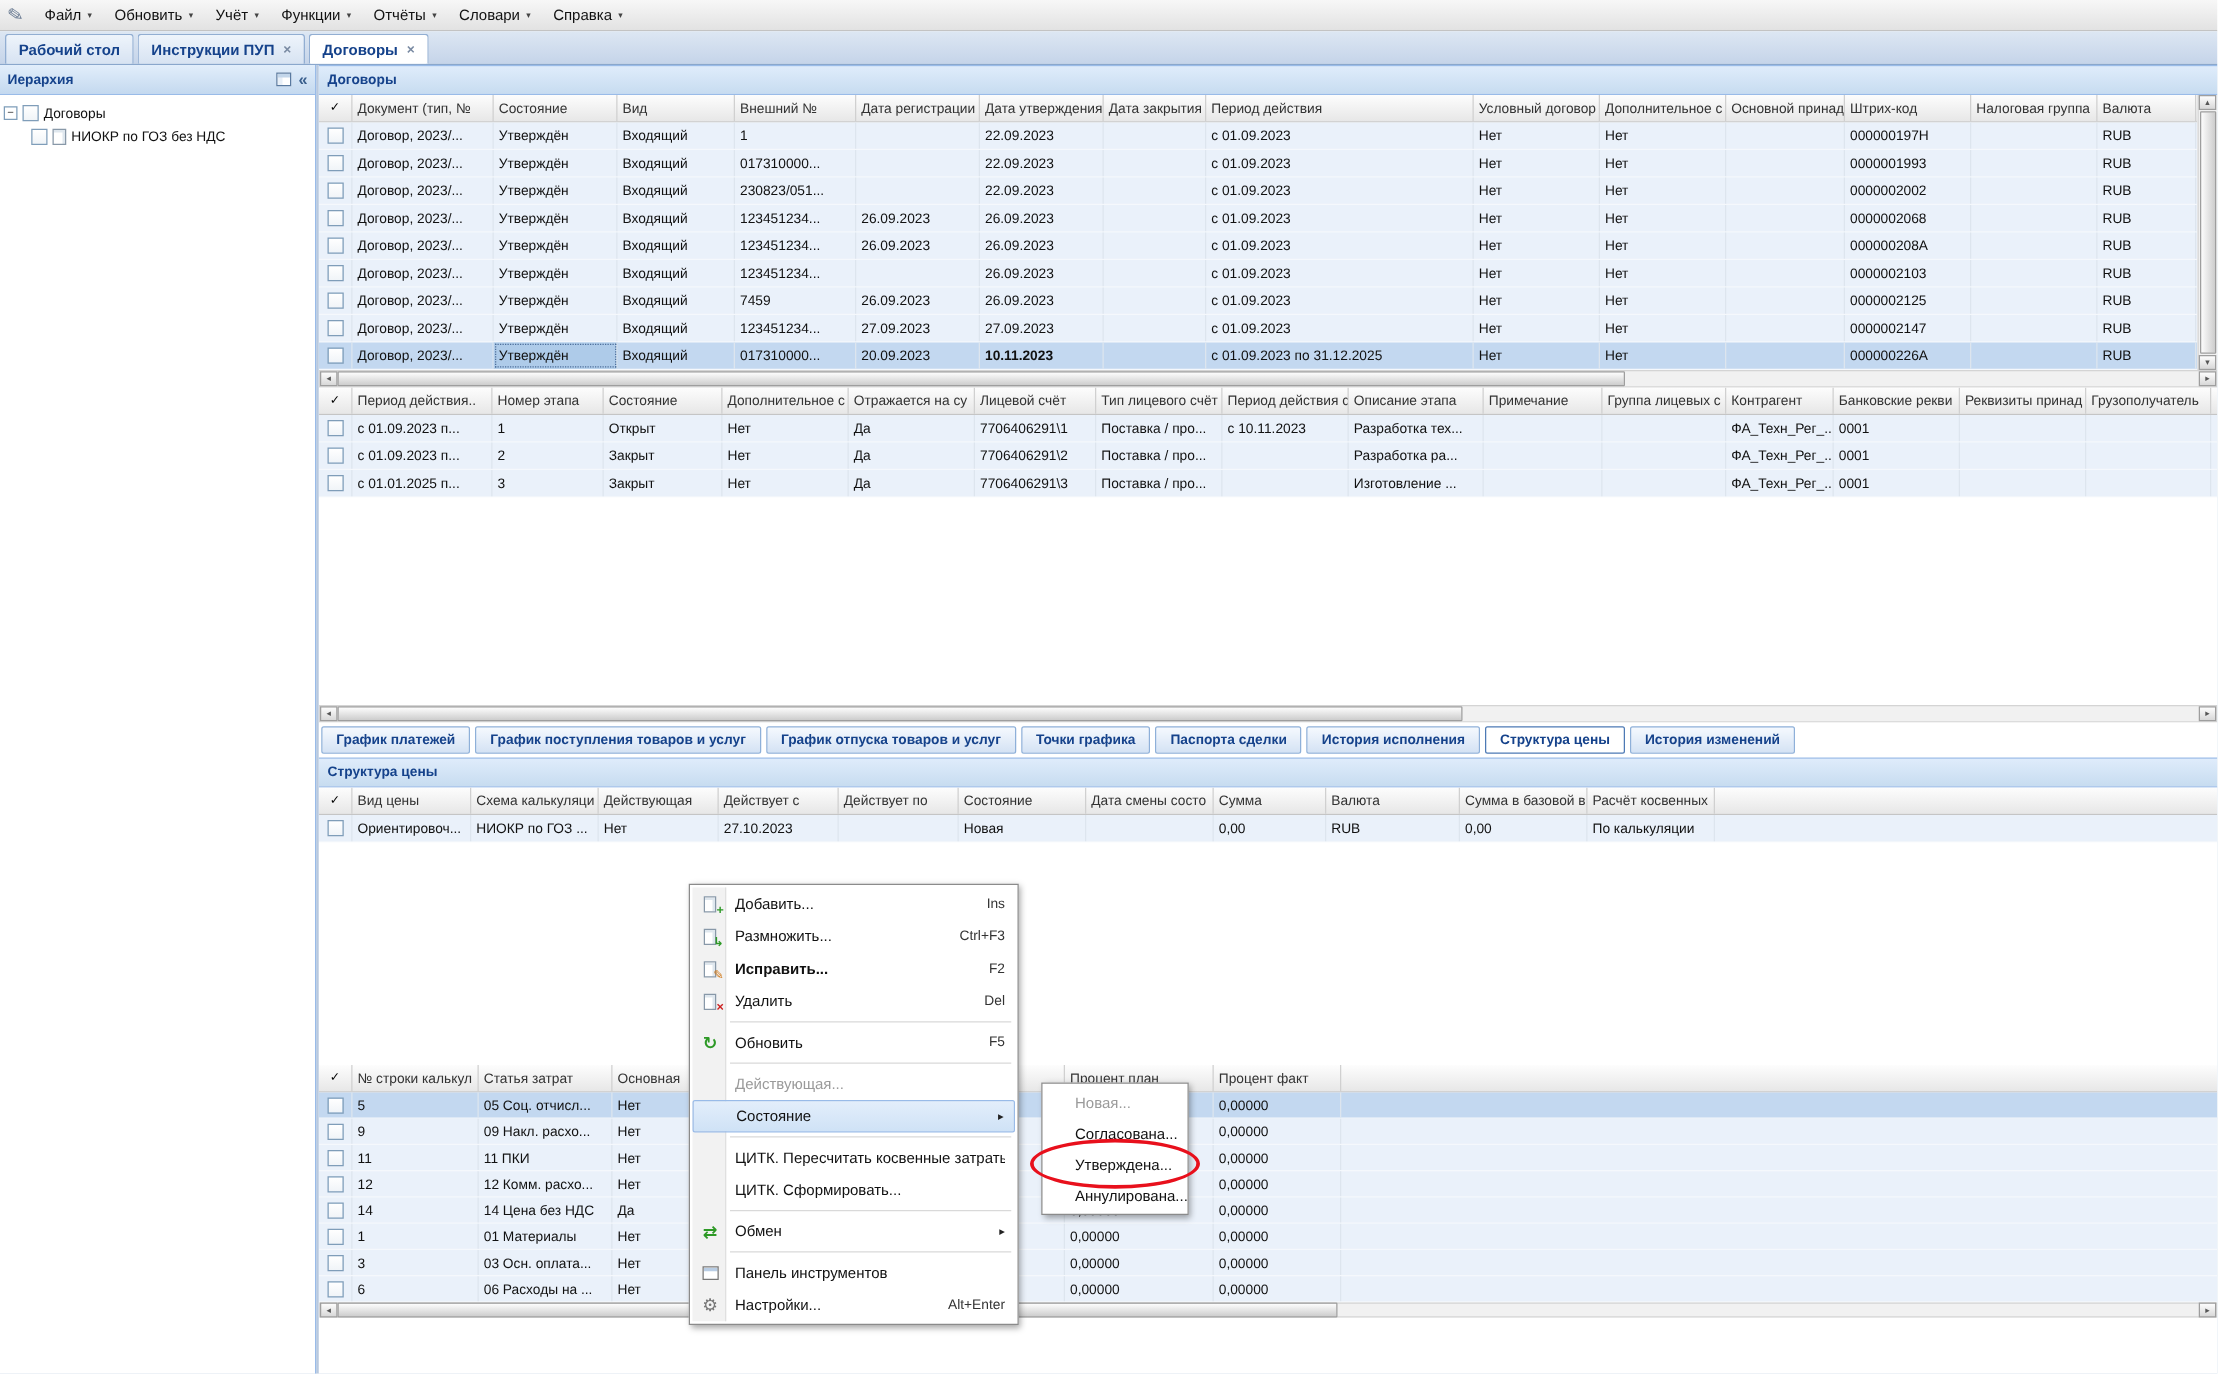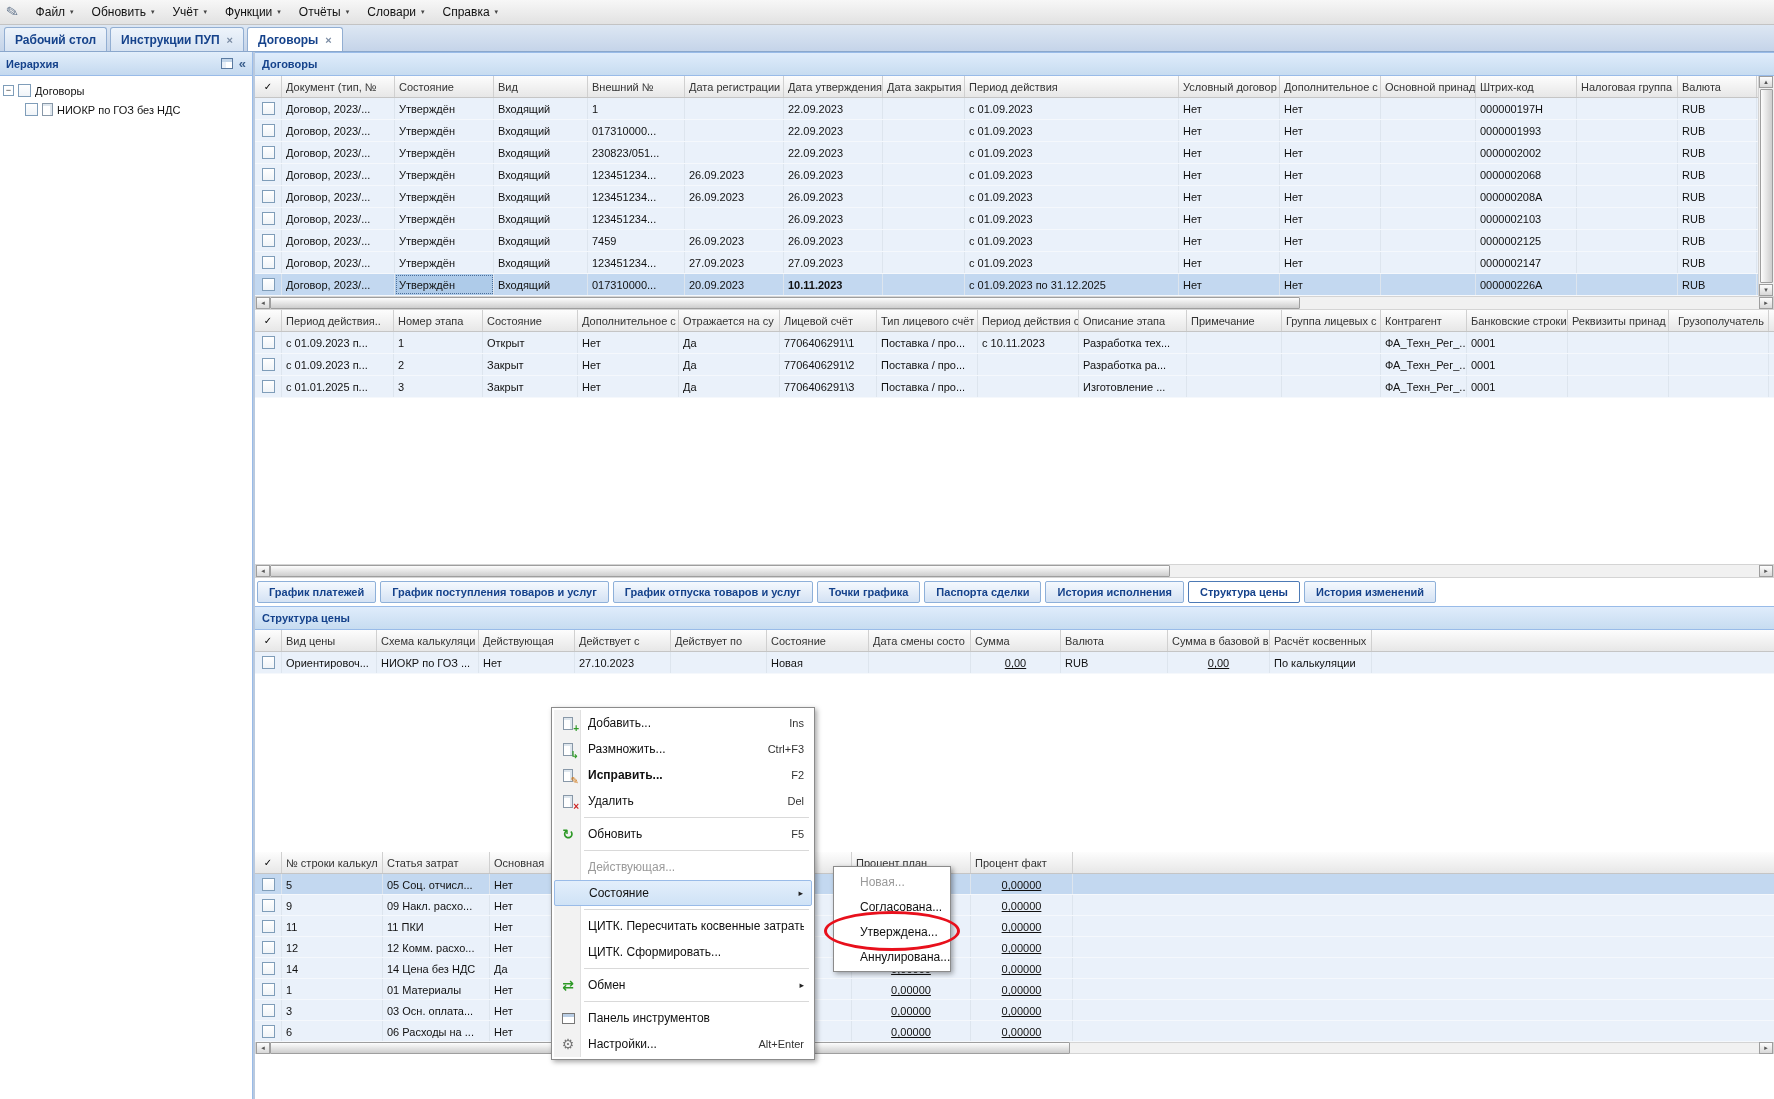--- a/index.html
+++ b/index.html
@@ -54,21 +54,21 @@
   .grid-vwrap .grid { flex:1 1 auto; }
   .grid-header { display:flex; height:22px; background:linear-gradient(#fdfdfd,#e7e7e7);
     border-bottom:1px solid #c5c5c5; }
   .gh-cell { flex:0 0 auto; border-right:1px solid #d0d0d0; padding:5px 4px 0; color:#333;
     white-space:nowrap; overflow:hidden; }
   .gh-cell.cbh { text-align:center; padding:5px 0 0; font-size:10px; color:#000; }
   .grid-row { display:flex; background:#eaf1fa; border-bottom:1px solid #f5f8fc; }
   .grid-row.selected { background:#c3d8f0; }
   .g-cell { flex:0 0 auto; border-right:1px solid #dde5ee; padding:5px 4px 0;
     white-space:nowrap; overflow:hidden; }
-  .g-cell.right { text-align:center;text-decoration:underline; }
+  .g-cell.right { text-align:left; }
   .g-cell.focus { background:#aecbe9; outline:1px dotted #4d6f9b; outline-offset:-2px; }
   .cb-cell { display:flex; align-items:center; justify-content:center; padding:0; }
 
   
   .hscroll { height:14px; flex:0 0 auto; background:#f1f1f1; border:1px solid #d4d4d4;
     display:flex; align-items:center; padding:0; }
   .sb-btn { width:14px; height:12px; flex:0 0 auto; background:linear-gradient(#fdfdfd,#d8d8d8);
     border:1px solid #9e9e9e; color:#555; font-size:7px; display:flex; align-items:center; justify-content:center; }
   .sb-thumb { height:12px; background:linear-gradient(#fdfdfd,#cdcdcd); border:1px solid #9e9e9e; border-radius:1px; }
   .sb-fill { flex:1 1 auto; }
@@ -413,23 +413,23 @@
             <div class="gh-cell" style="width: 95px;">Состояние</div>
             <div class="gh-cell" style="width: 101px;">Дополнительное с</div>
             <div class="gh-cell" style="width: 101px;">Отражается на су</div>
             <div class="gh-cell" style="width: 97px;">Лицевой счёт</div>
             <div class="gh-cell" style="width: 101px;">Тип лицевого счёт</div>
             <div class="gh-cell" style="width: 101px;">Период действия с</div>
             <div class="gh-cell" style="width: 108px;">Описание этапа</div>
             <div class="gh-cell" style="width: 95px;">Примечание</div>
             <div class="gh-cell" style="width: 99px;">Группа лицевых с</div>
             <div class="gh-cell" style="width: 86px;">Контрагент</div>
-            <div class="gh-cell" style="width: 101px;">Банковские строки</div>
+            <div class="gh-cell" style="width: 101px;">Банковские рекви</div>
             <div class="gh-cell" style="width: 101px;">Реквизиты принад</div>
-            <div class="gh-cell" style="width: 100px; text-align: right;">Грузополучатель</div>
+            <div class="gh-cell" style="width: 100px;">Грузополучатель</div>
           </div>
           <div class="grid-row" style="height: 22px;">
             <div class="g-cell cb-cell" style="width: 27px;">
               <span class="cb"></span>
             </div>
             <div class="g-cell" style="width: 112px;">с 01.09.2023 п...</div>
             <div class="g-cell" style="width: 89px;">1</div>
             <div class="g-cell" style="width: 95px;">Открыт</div>
             <div class="g-cell" style="width: 101px;">Нет</div>
             <div class="g-cell" style="width: 101px;">Да</div>

